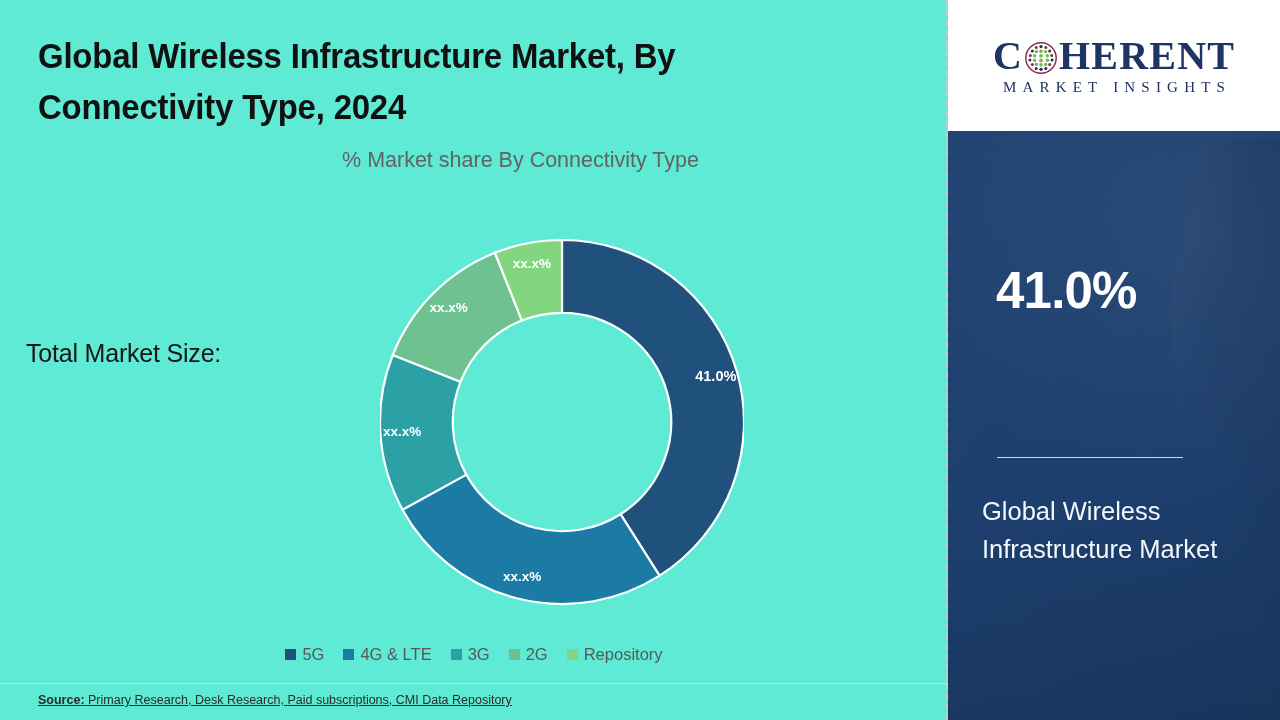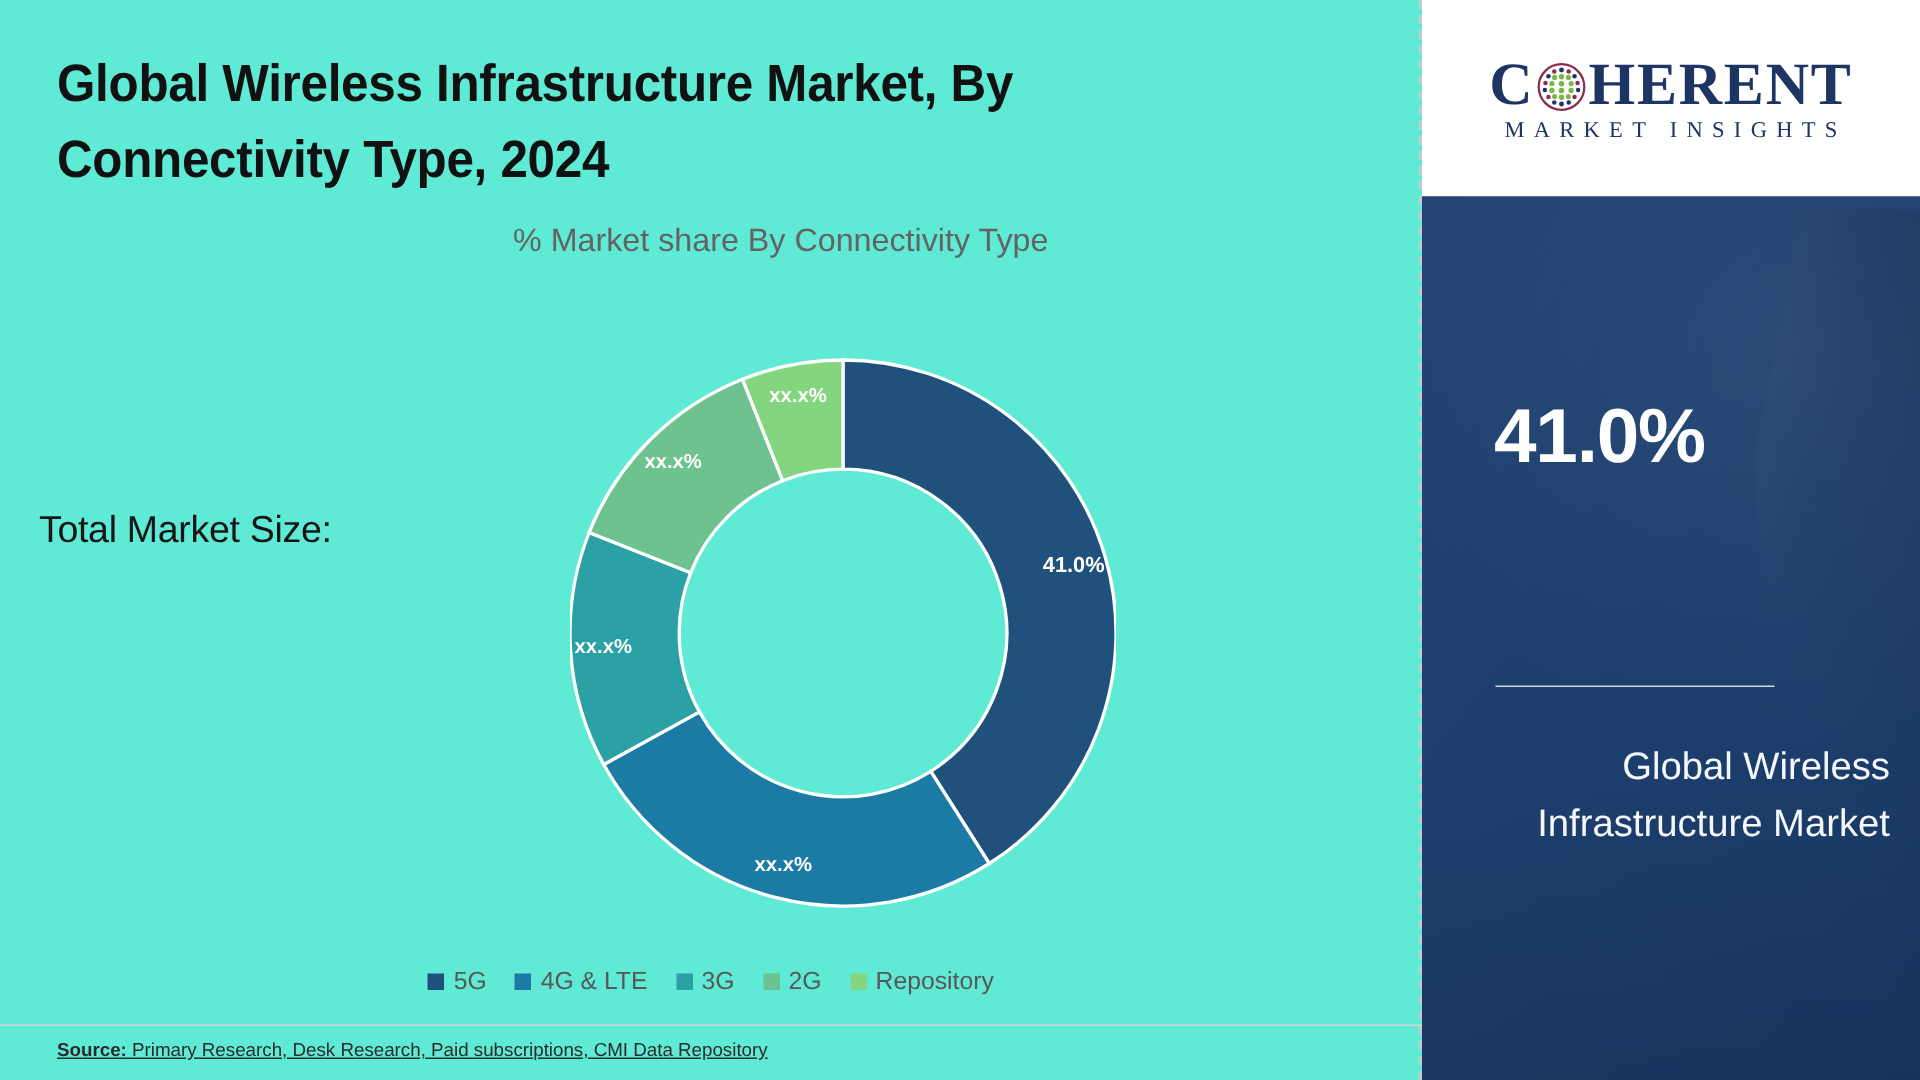--- a/index.html
+++ b/index.html
@@ -264,29 +264,28 @@
     left: 49px;
     top: 326px;
     width: 186px;
     height: 1px;
     background: #ced9e6;
     z-index: 2;
   }
 
   #brand-name {
     position: absolute;
-    left: 62px;
+    left: 34px;
     top: 362px;
     width: 250px;
     font-size: 25.5px;
     color: #f4f7fb;
     line-height: 1.49;
     font-weight: normal;
     z-index: 2;
-    text-align: right;
   }
 </style>
 </head>
 <body>
 
 <div id="page">
 
   <div id="left-panel">
 
     <div id="title-block">

